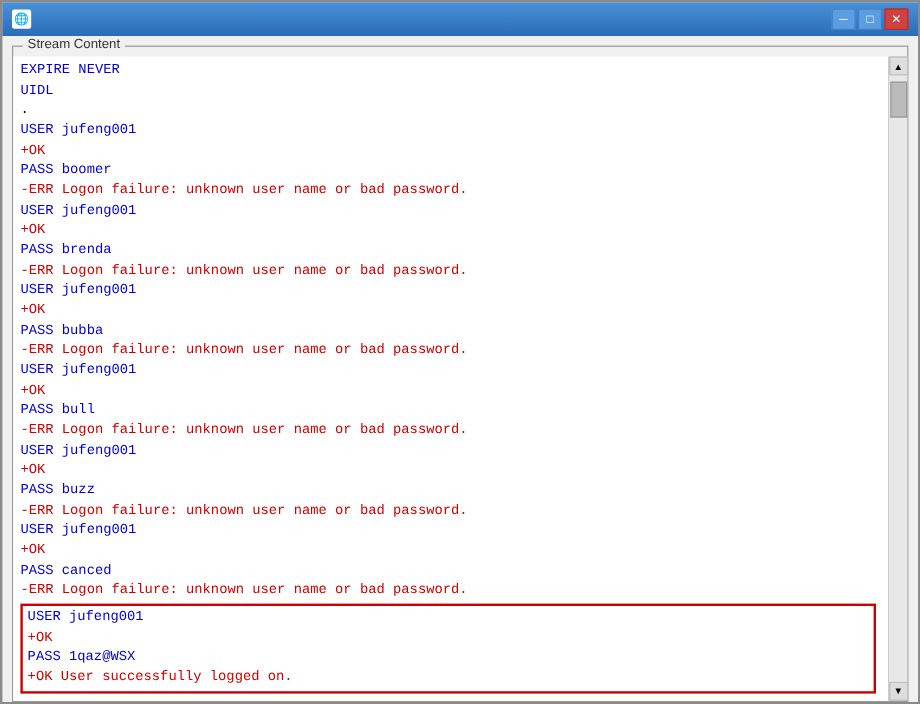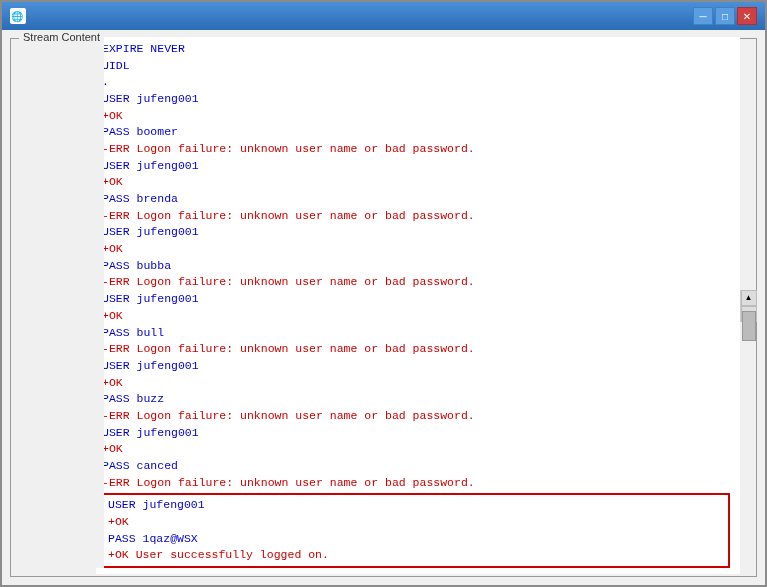--- a/index.html
+++ b/index.html
@@ -84,41 +84,40 @@
       display: flex;
       flex-direction: column;
       padding: 8px;
       gap: 6px;
     }
 
     .stream-group {
       flex: 1;
       border: 1px solid #999;
       display: flex;
-      flex-direction: row;
+      flex-direction: column;
       min-height: 0;
     }
 
     .stream-group-label {
       position: relative;
       top: -8px;
       left: 8px;
       background: #f0f0f0;
       padding: 0 4px;
       font-size: 11px;
       color: #333;
       width: fit-content;
     }
 
     .stream-content-area {
       flex: 1;
       display: flex;
       min-height: 0;
       margin-top: -4px;
-      align-items: center;
     }
 
     .stream-text {
       flex: 1;
       overflow-y: auto;
       overflow-x: hidden;
       padding: 4px 6px;
       font-family: 'Courier New', Courier, monospace;
       font-size: 11.5px;
       line-height: 1.4;

